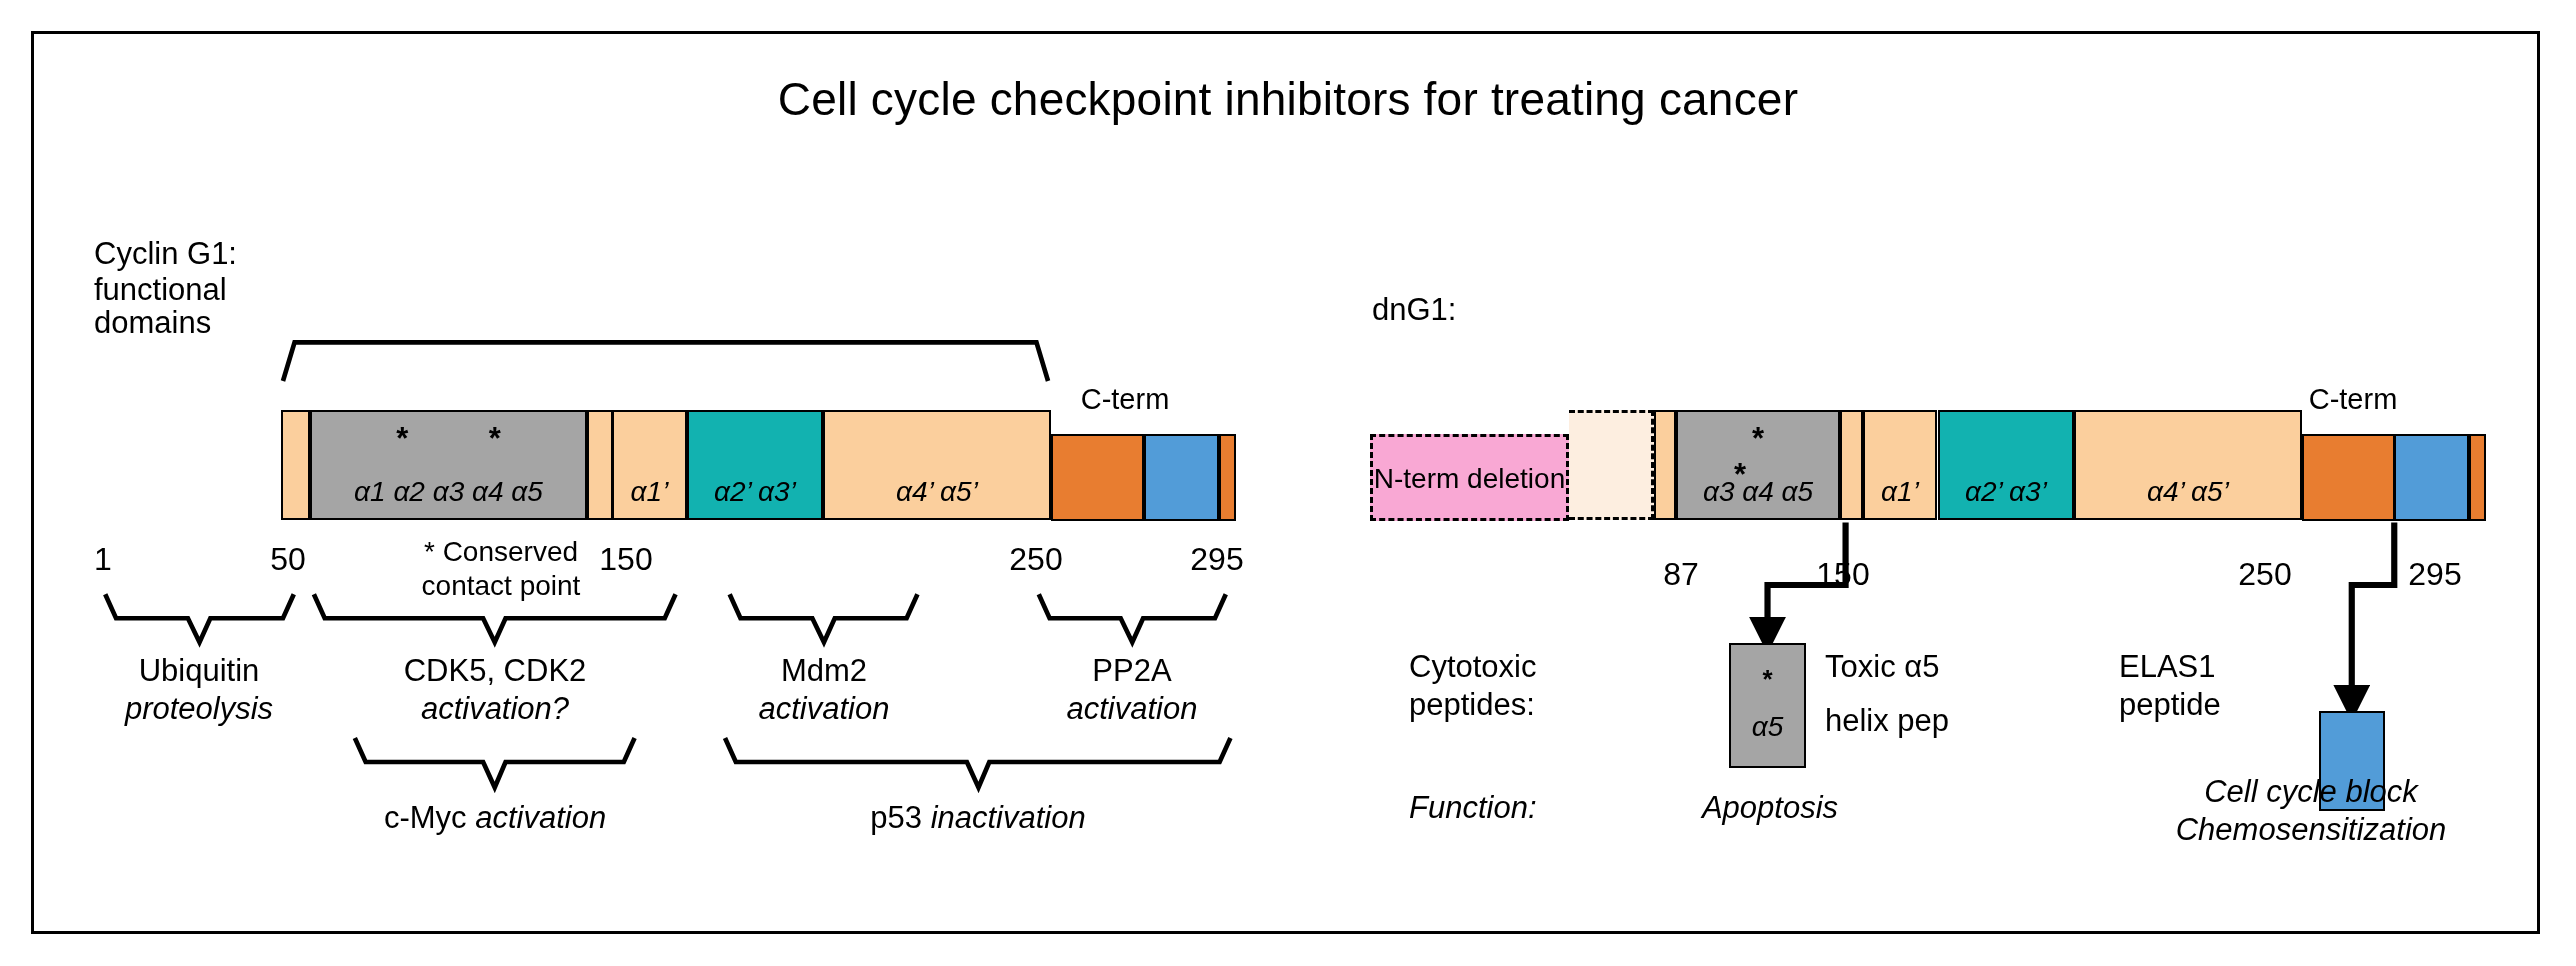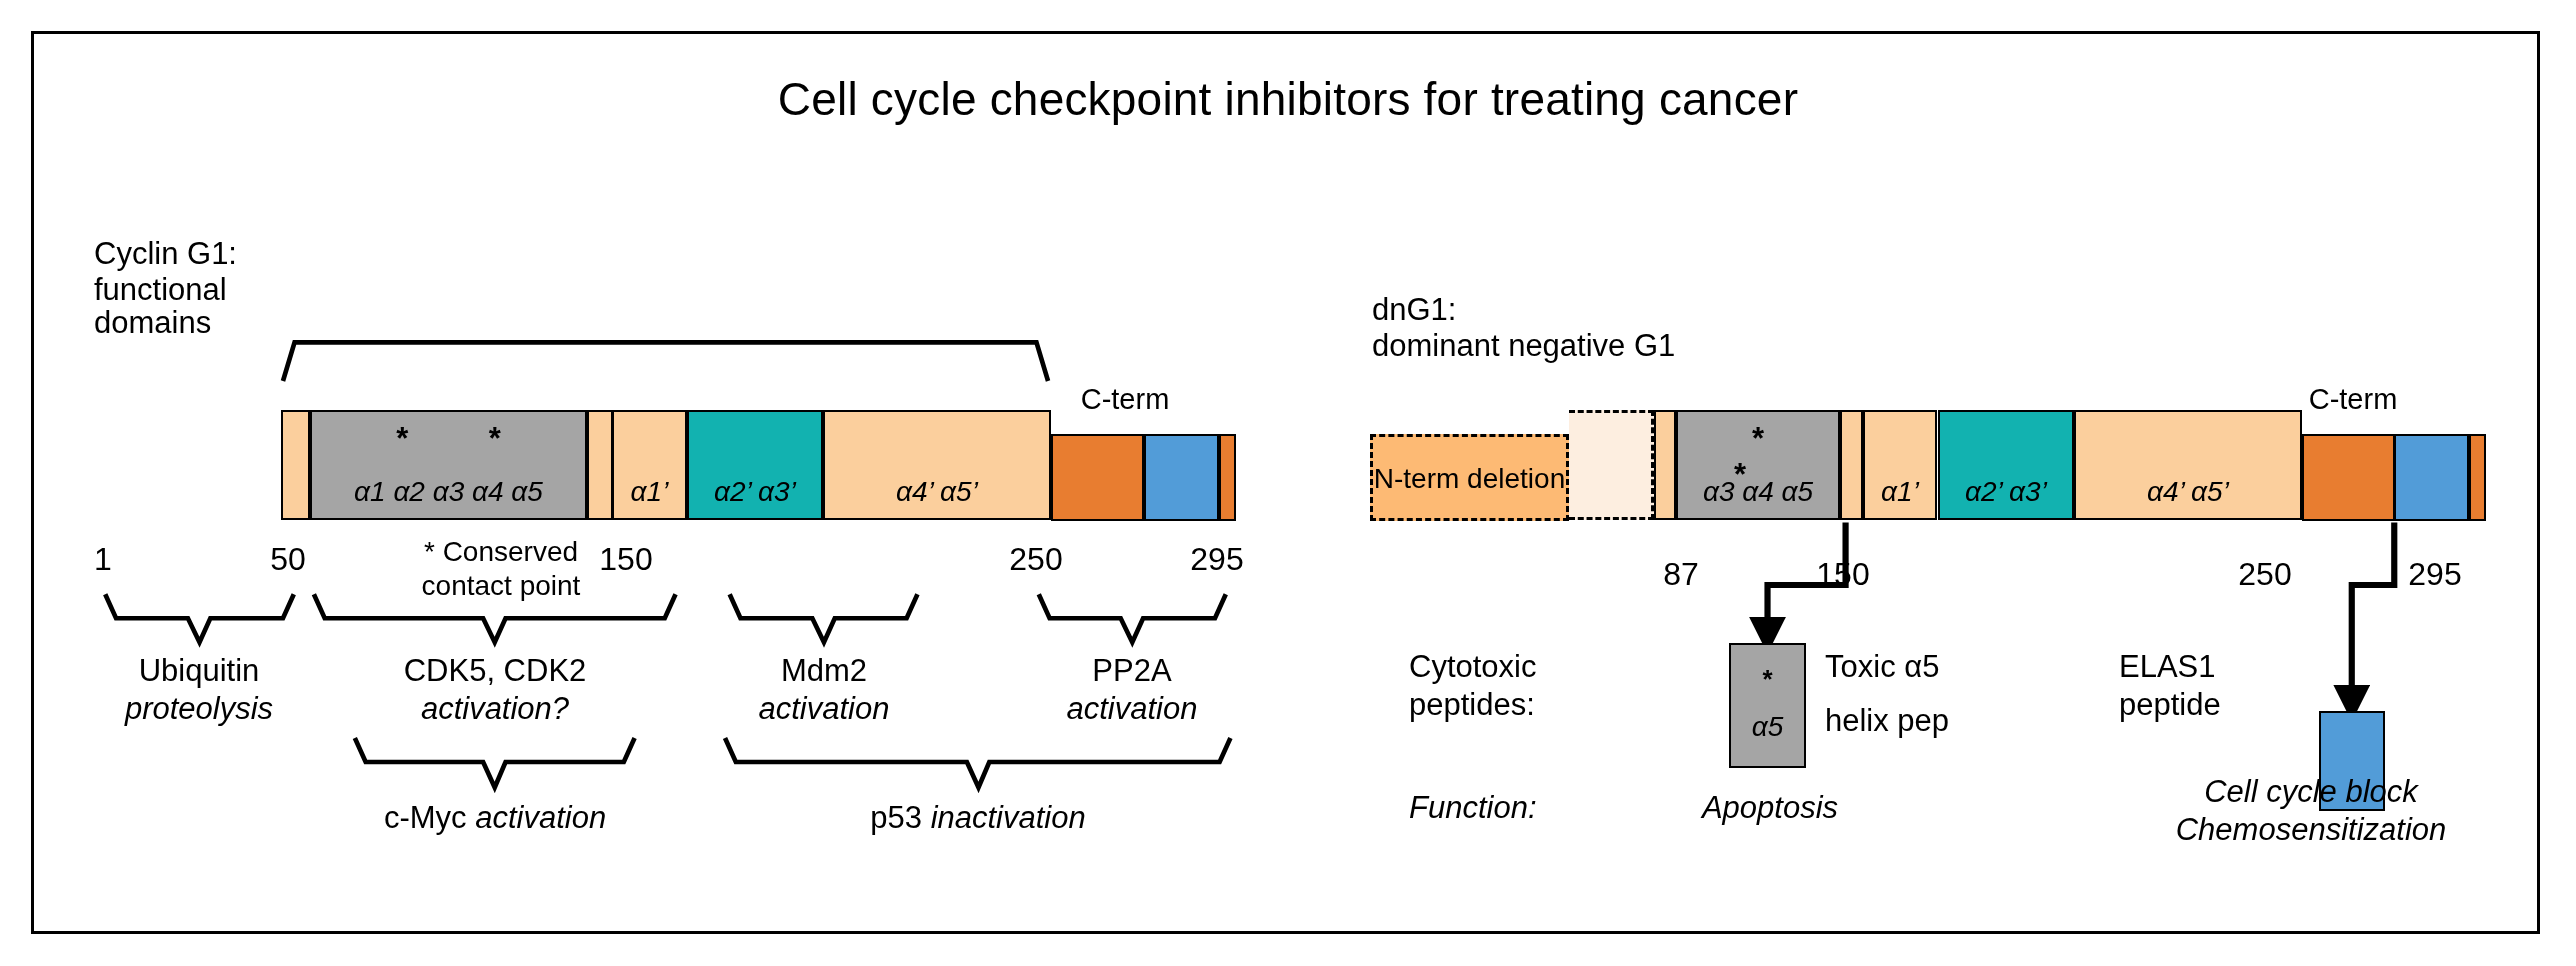--- a/index.html
+++ b/index.html
@@ -128,25 +128,24 @@
     <path d="M 459,955 L 473,986 L 625,986 L 640,1019 L 654,986 L 807,986 L 821,955" fill="none" stroke="#000" stroke-width="6" stroke-linejoin="miter"></path>
 
     <path d="M 938,955 L 952,986 L 1251,986 L 1266,1019 L 1280,986 L 1578,986 L 1592,955" fill="none" stroke="#000" stroke-width="6" stroke-linejoin="miter"></path>
   </svg>
 
   <div class="t lab center" style="left:495px;top:800px;text-align:center;"><span>c-Myc</span><span> </span><span class="ital">activation</span></div>
 
   <div class="t lab center" style="left:978px;top:800px;"><span>p53</span><span> </span><span class="ital">inactivation</span></div>
 
   <div class="t hdr" style="left:1372px;top:292px;">dnG1:</div>
-  <div class="t hdr" style="left:1372px;top:328px;">dominant negative G1</div>
 
   <div class="t center" style="left:2353px;top:383px;font-size:29px;">C-term</div>
 
-  <div class="abs dashed" style="left:1370px;top:434px;width:199px;height:87px;background:#fdba74;box-sizing:border-box;">
+  <div class="abs dashed" style="left:1370px;top:434px;width:199px;height:87px;background:#f9a8d4;box-sizing:border-box;">
     <div style="position:absolute;left:0;right:0;top:25.5px;text-align:center;font-size:28px;white-space:nowrap;">N-term deletion</div>
   </div>
   <div class="abs dashed" style="left:1569px;top:410px;width:85px;height:110px;background:#FDEEE0;box-sizing:border-box;border-left:none;"></div>
 
   <div class="seg" style="left:1654px;top:410px;width:22.4px;height:110px;background:#FBCF9D;"></div>
 
   <div class="seg" style="left:1676px;top:410px;width:164px;height:110px;background:#A5A5A5;">
     <div class="star" style="top:9.3px;letter-spacing:36px;text-indent:36px;">*      *</div>
     <div class="lbl" style="top:64px;">α3  α4  α5</div>
   </div>

